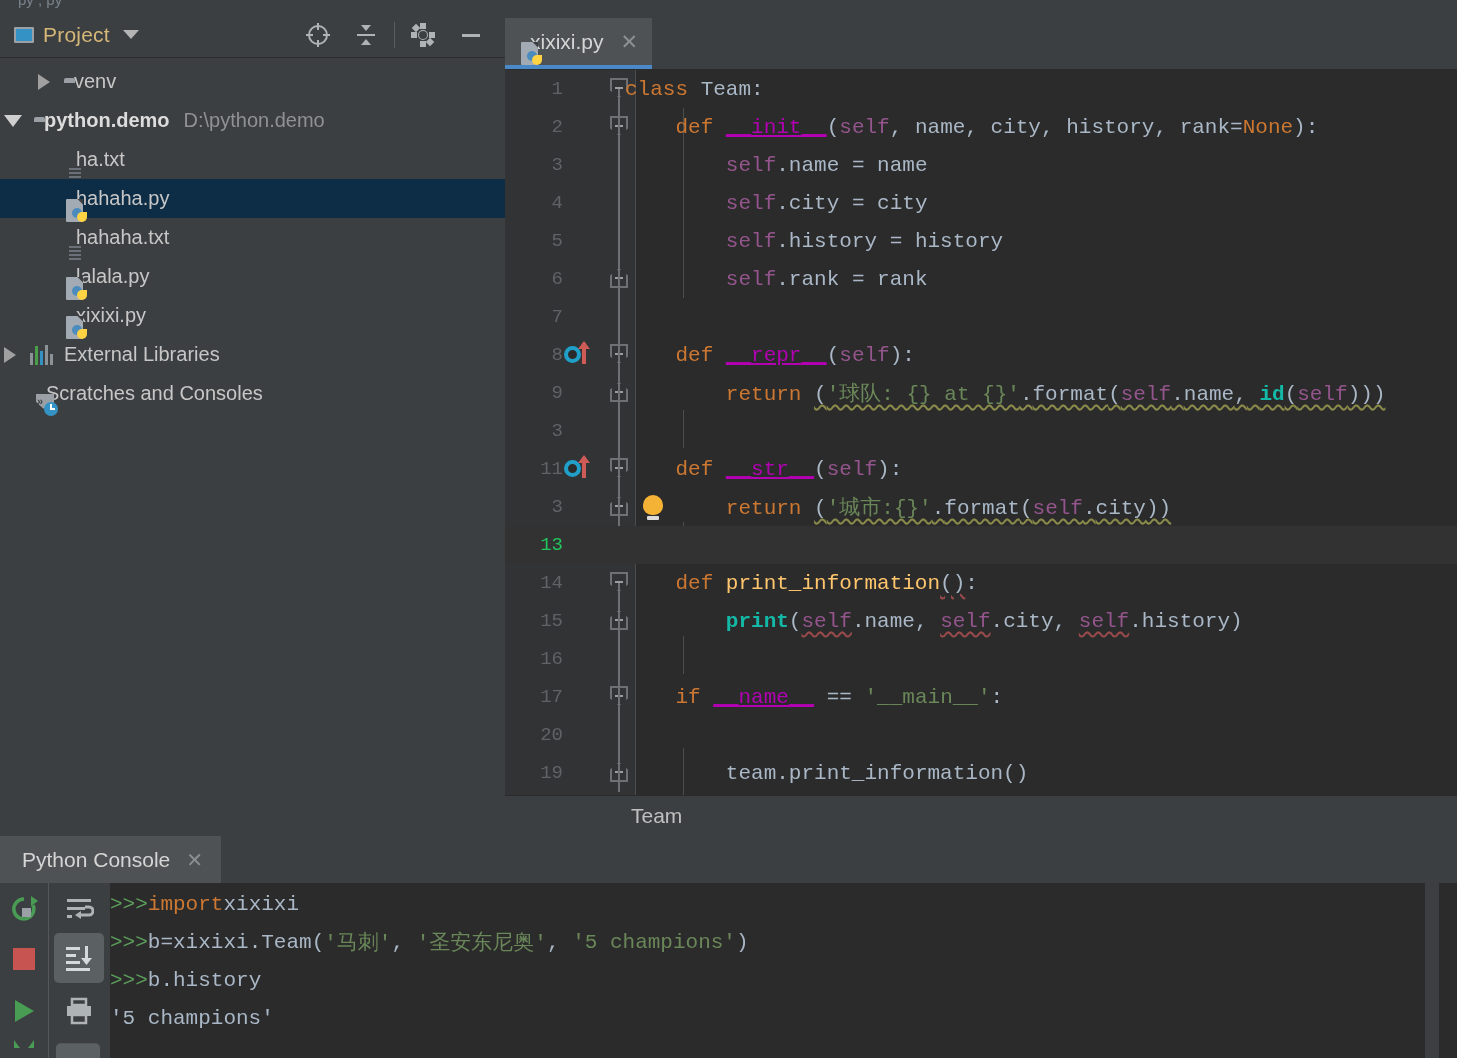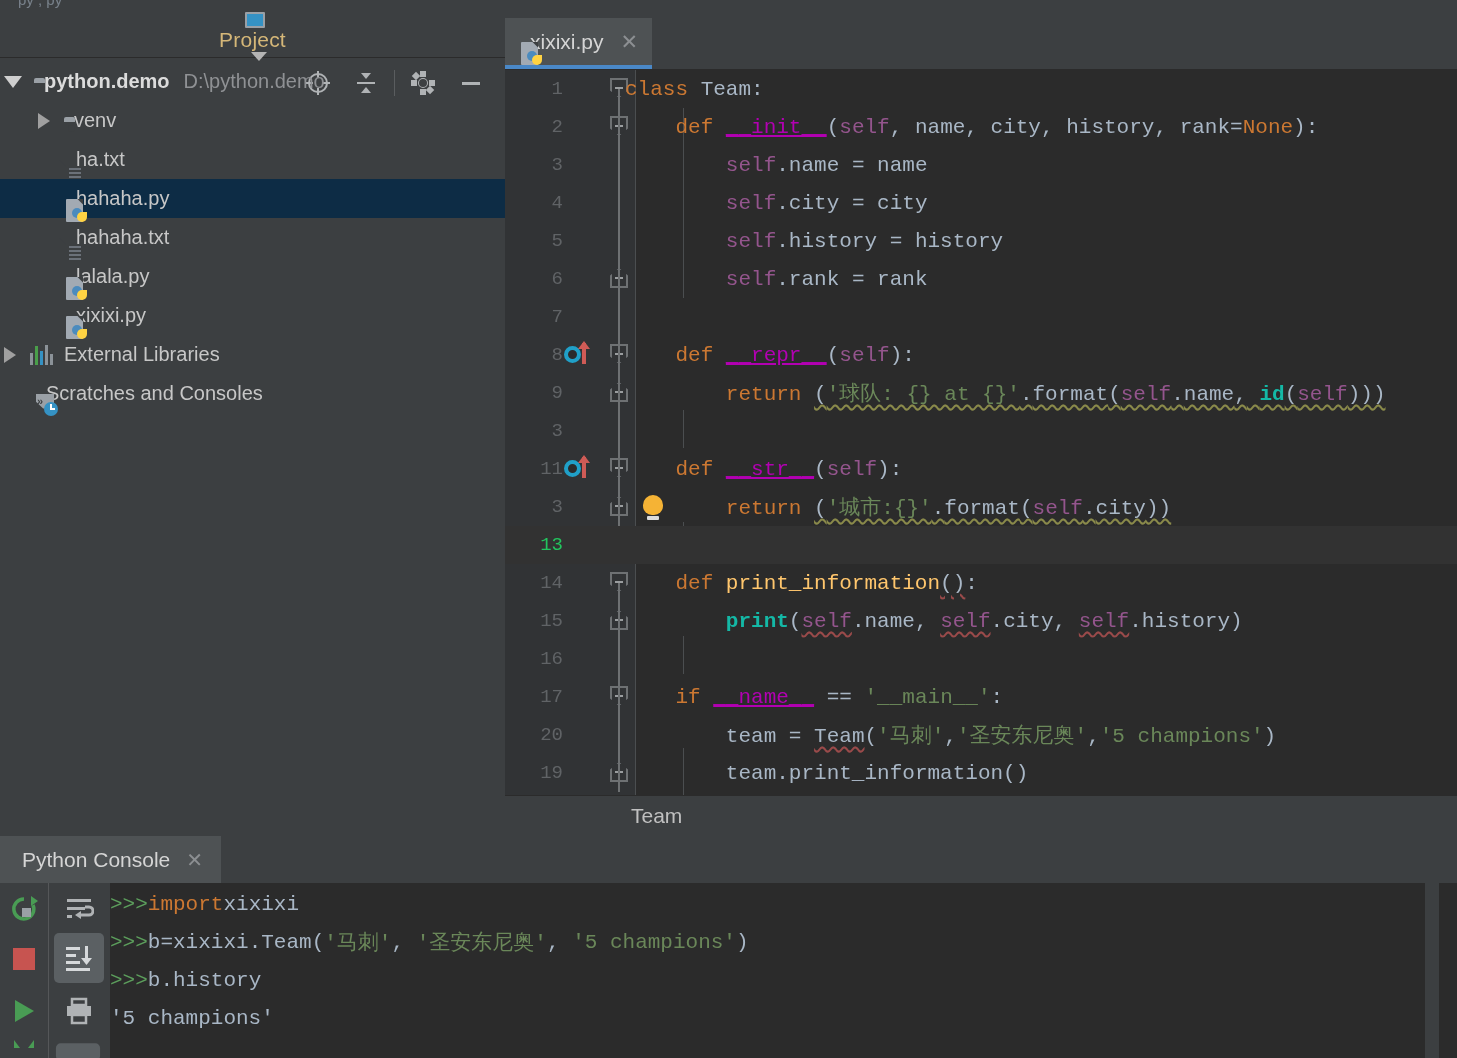--- a/index.html
+++ b/index.html
@@ -20,21 +20,20 @@
 
   
   .project-panel {
     position: absolute; left: 0; top: 12px; width: 505px; height: 823px;
     background: #3c3f41;
   }
   .project-header {
     position: relative; height: 46px; width: 505px;
     display: flex; align-items: center; background: #3c3f41;
     border-bottom: 1px solid #2b2b2b;
-    flex-direction: column;
   }
   .ph-icon {
     width: 20px; height: 16px; margin-left: 14px; margin-right: 9px;
     border: 2px solid #9aa0a6; background: #3592c4; border-radius: 1px; flex: none;
   }
   .ph-title { color: #d5b778; font-size: 21px; letter-spacing: .2px; }
   .ph-caret {
     margin-left: 13px;
     width: 0; height: 0; border-left: 8px solid transparent; border-right: 8px solid transparent;
     border-top: 9px solid #b4b4b4;
@@ -217,31 +216,31 @@
         <div class="ph-tool">
           <svg width="26" height="26" viewBox="0 0 26 26">
               <rect x="4" y="12" width="18" height="3" fill="#b0b3b5"></rect>
             </svg>
         </div>
       </div>
     </div>
 
     <div class="tree">
 
+      <div class="tree-row" style="padding-left:38px;">
+        <span class="tree-arrow closed"></span>
+        <span class="ticon" style="margin-left:14px;"><span class="ic-folder venv"></span></span>
+        <span class="tlabel">venv</span>
+      </div>
+
       <div class="tree-row" style="padding-left:4px;">
         <span class="tree-arrow open"></span>
         <span class="ticon" style="margin-left:12px;"><span class="ic-folder"></span></span>
         <span class="tlabel bold">python.demo</span>
         <span class="tpath">D:\python.demo</span>
-      </div>
-
-      <div class="tree-row" style="padding-left:38px;">
-        <span class="tree-arrow closed"></span>
-        <span class="ticon" style="margin-left:14px;"><span class="ic-folder venv"></span></span>
-        <span class="tlabel">venv</span>
       </div>
 
       <div class="tree-row" style="padding-left:66px;">
         <span class="ticon"><span class="ic-doc"><span class="lines"></span></span></span>
         <span class="tlabel">ha.txt</span>
       </div>
 
       <div class="tree-row selected" style="padding-left:66px;">
         <span class="ticon">
           <span class="ic-py"><span class="page"></span><span class="snake-b"></span><span class="snake-y"></span></span>
@@ -482,21 +481,20 @@
             <span class="rail below"></span>
           </span>
         <span class="ltext">    <span class="k">if</span> <span class="magic">__name__</span> <span class="punct">==</span> <span class="str">'__main__'</span><span class="punct">:</span></span>
       </div>
 
       <div class="line" style="top:646px;">
         <span class="lnum">20</span>
         <span class="fold">
             <span class="rail"></span>
           </span>
-        <span class="ltext">        <span class="id">team</span> <span class="punct">=</span> <span class="typo id">Team</span><span class="punct">(</span><span class="str">'马刺'</span><span class="punct">,</span><span class="str">'圣安东尼奥'</span><span class="punct">,</span><span class="str">'5 champions'</span><span class="punct">)</span></span>
       </div>
 
       <div class="line" style="top:684px;">
         <span class="lnum">19</span>
         <span class="fold end">
             <span class="sh"></span>
             <span class="minus"></span>
             <span class="rail above"></span>
             <span class="rail below"></span>
           </span>

